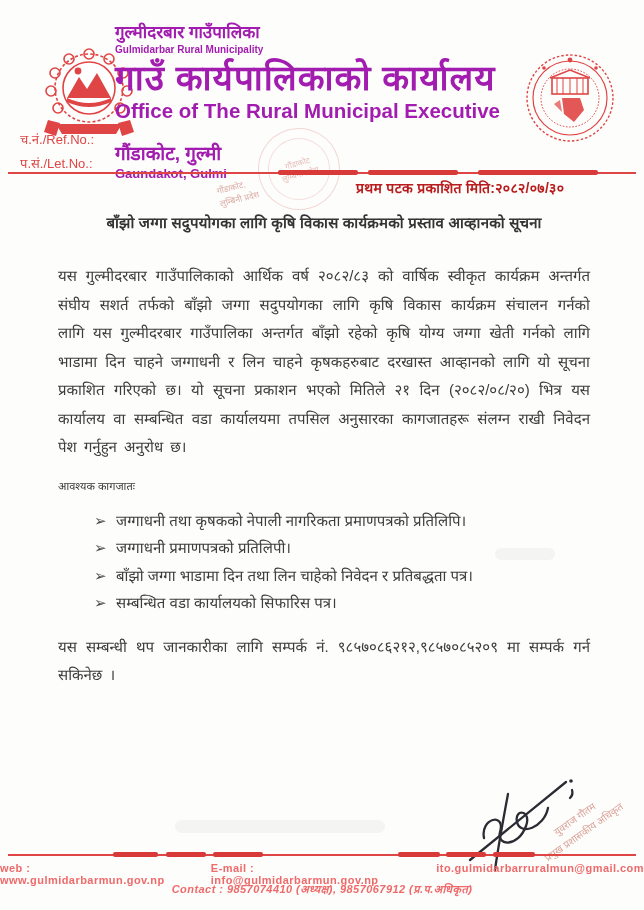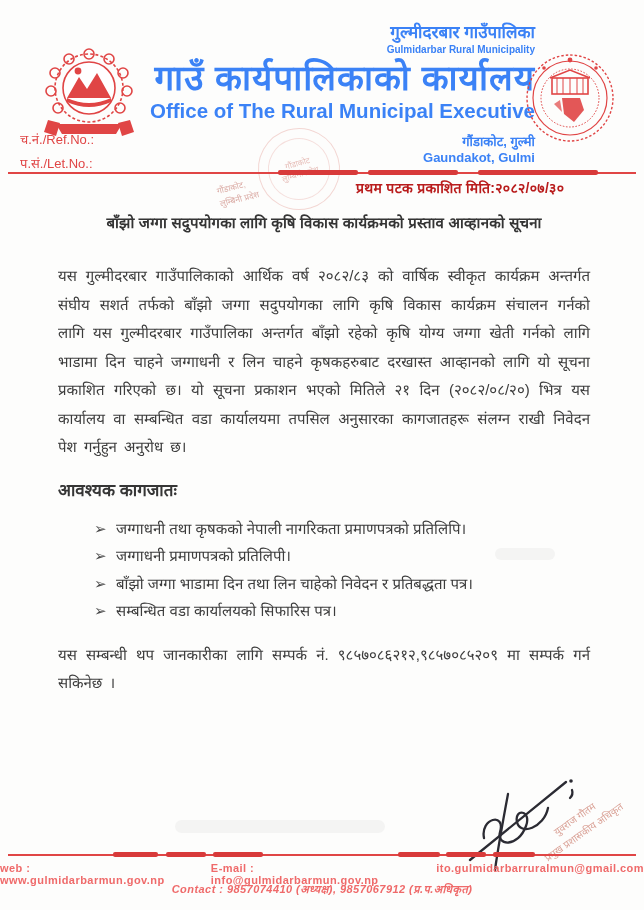--- a/index.html
+++ b/index.html
@@ -3,46 +3,46 @@
 <meta charset="utf-8">
 <style>
   html,body{margin:0;padding:0;background:#e8e8e8;}
   .page{
     position:relative;width:644px;height:910px;margin:0 auto;
     background:#fdfdfc;overflow:hidden;
     font-family:"Liberation Sans","DejaVu Sans",sans-serif;
     color:#3a3a3a;
   }
   
-  .hdr-center{position:absolute;left:115px;top:22px;width:420px;text-align:right;color:#3b82f6;}
+  .hdr-center{position:absolute;left:115px;top:22px;width:420px;text-align:left;color:#a21caf;}
   .muni-np{font-size:17px;font-weight:bold;line-height:1.25;}
   .muni-en{font-size:10px;font-weight:600;line-height:1.3;}
   .office-np{font-size:35px;font-weight:bold;line-height:1.15;letter-spacing:1px;margin-top:2px;}
   .office-en{font-size:20.5px;font-weight:bold;line-height:1.2;}
-  .place-np{font-size:13px;font-weight:bold;margin-top:9px;}
+  .place-np{font-size:19px;font-weight:bold;margin-top:17px;}
   .place-en{font-size:13px;font-weight:600;}
   .ref-labels{position:absolute;left:20px;top:128px;color:#e04545;font-size:13px;line-height:1.85;}
   .province{position:absolute;right:22px;top:130px;text-align:center;color:#e04545;font-size:12.5px;line-height:1.3;font-weight:600;}
   .emblem-left{position:absolute;left:34px;top:44px;width:110px;height:102px;}
   .seal-right{position:absolute;right:28px;top:52px;width:92px;height:92px;}
   .red-rule{position:absolute;left:8px;right:8px;top:172px;height:2px;background:#e04545;}
   .rule-dash{position:absolute;top:-2px;height:5px;background:#d83a3a;border-radius:2px;}
   .published{position:absolute;left:356px;top:178px;font-size:14px;font-weight:600;color:#b91c1c;letter-spacing:.3px;}
   
   .stamp-wm{position:absolute;left:258px;top:128px;width:80px;height:80px;border:1.5px solid rgba(216,110,100,.45);
     border-radius:50%;transform:rotate(-16deg);opacity:.6;display:flex;flex-direction:column;justify-content:center;
     align-items:center;color:rgba(200,105,95,.75);font-size:8px;line-height:1.4;text-align:center;}
   .stamp-wm .inner-ring{position:absolute;inset:9px;border:1px solid rgba(216,110,100,.35);border-radius:50%;}
   .stamp-wm2{position:absolute;left:218px;top:180px;transform:rotate(-14deg);color:rgba(195,115,105,.6);
     font-size:8.5px;line-height:1.5;}
   
   .body-block{position:absolute;left:58px;right:54px;top:212px;}
   .notice-title{text-align:center;font-size:15px;font-weight:bold;color:#343434;margin-bottom:30px;letter-spacing:.2px;}
   .para{font-size:15px;line-height:28.5px;text-align:justify;color:#3c3c3c;word-spacing:3px;}
-  .docs-heading{font-size:17px;font-weight:bold;margin:16px 0 14px 0;color:#363636;}
+  .docs-heading{font-size:11px;font-weight:normal;margin:16px 0 14px 0;color:#363636;}
   .doc-list{list-style:none;margin:0;padding:0 0 0 36px;}
   .doc-list li{font-size:15px;line-height:27.5px;color:#3c3c3c;}
   .doc-list .marker{display:inline-block;width:22px;color:#4a4a4a;}
   .para2{margin-top:16px;}
   
   .sig-block{position:absolute;right:20px;top:768px;width:180px;height:105px;}
   .sig-svg{position:absolute;left:18px;top:0;}
   .sig-stamp{position:absolute;right:-2px;top:42px;transform:rotate(-35deg);color:rgba(205,130,115,.75);
     font-size:10px;line-height:1.6;text-align:center;white-space:nowrap;}
   

